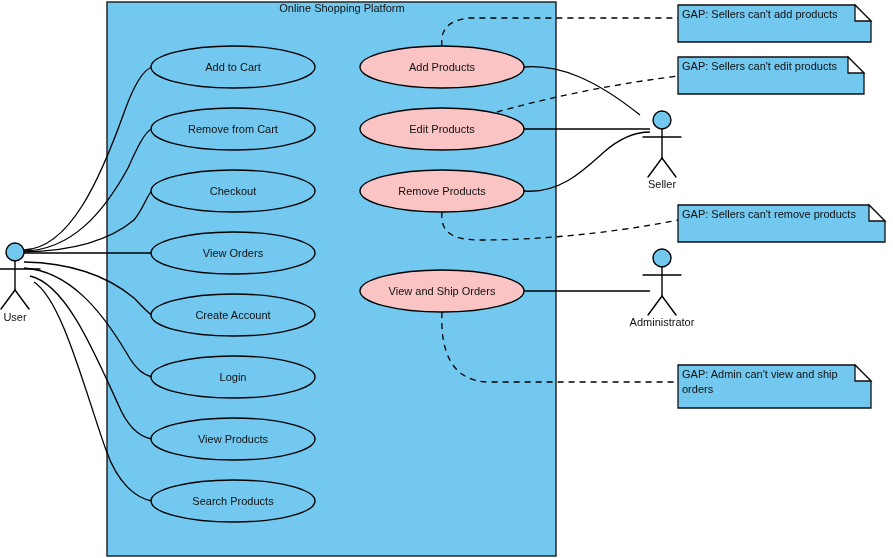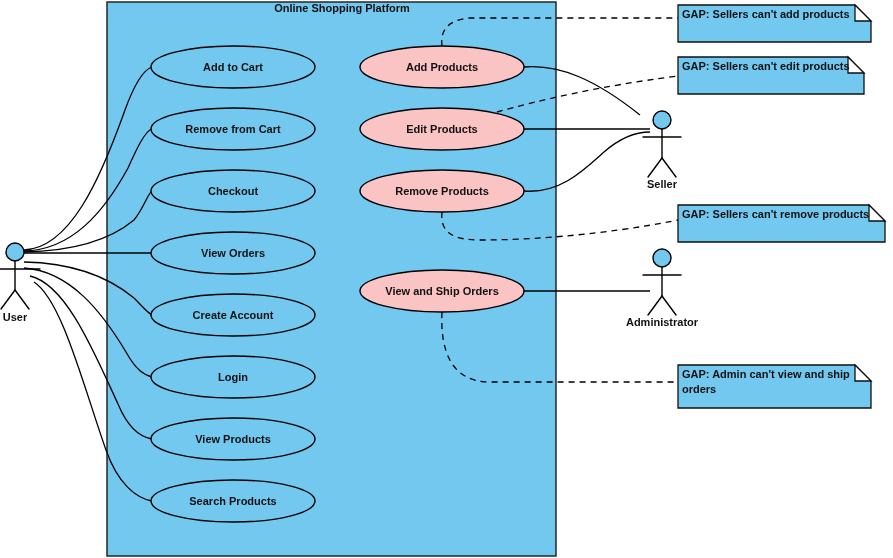--- a/index.html
+++ b/index.html
@@ -10,21 +10,20 @@
   body {
     width: 893px;
     height: 558px;
     font-family: "Liberation Sans", sans-serif;
     overflow: hidden;
   }
   #diagram-root {
     position: relative;
     width: 893px;
     height: 544px;
-    font-weight: bold;
   }
   svg#uml {
     display: block;
     width: 893px;
     height: 558px;
   }
   .sys-box {
     fill: #73C8EF;
     stroke: #1a1a1a;
     stroke-width: 1.4;

